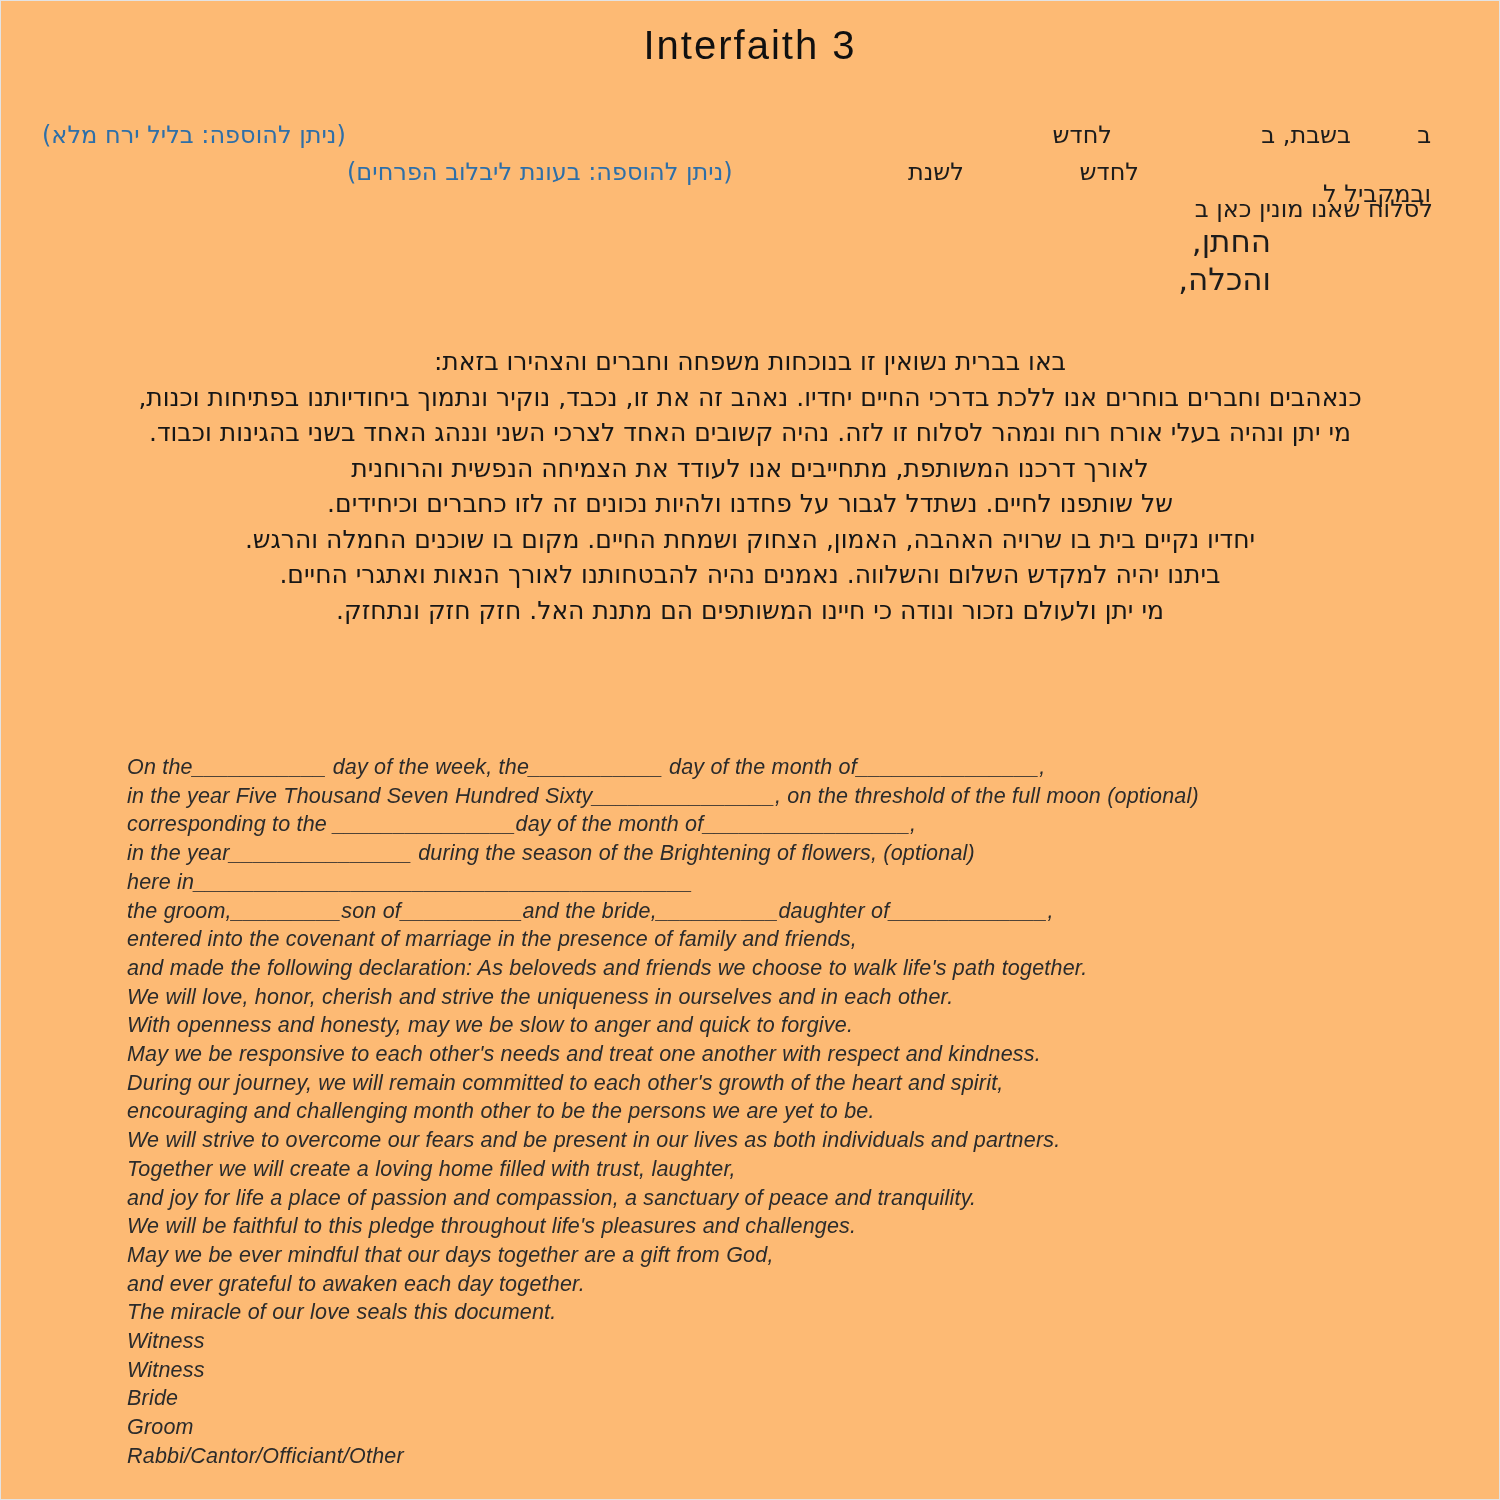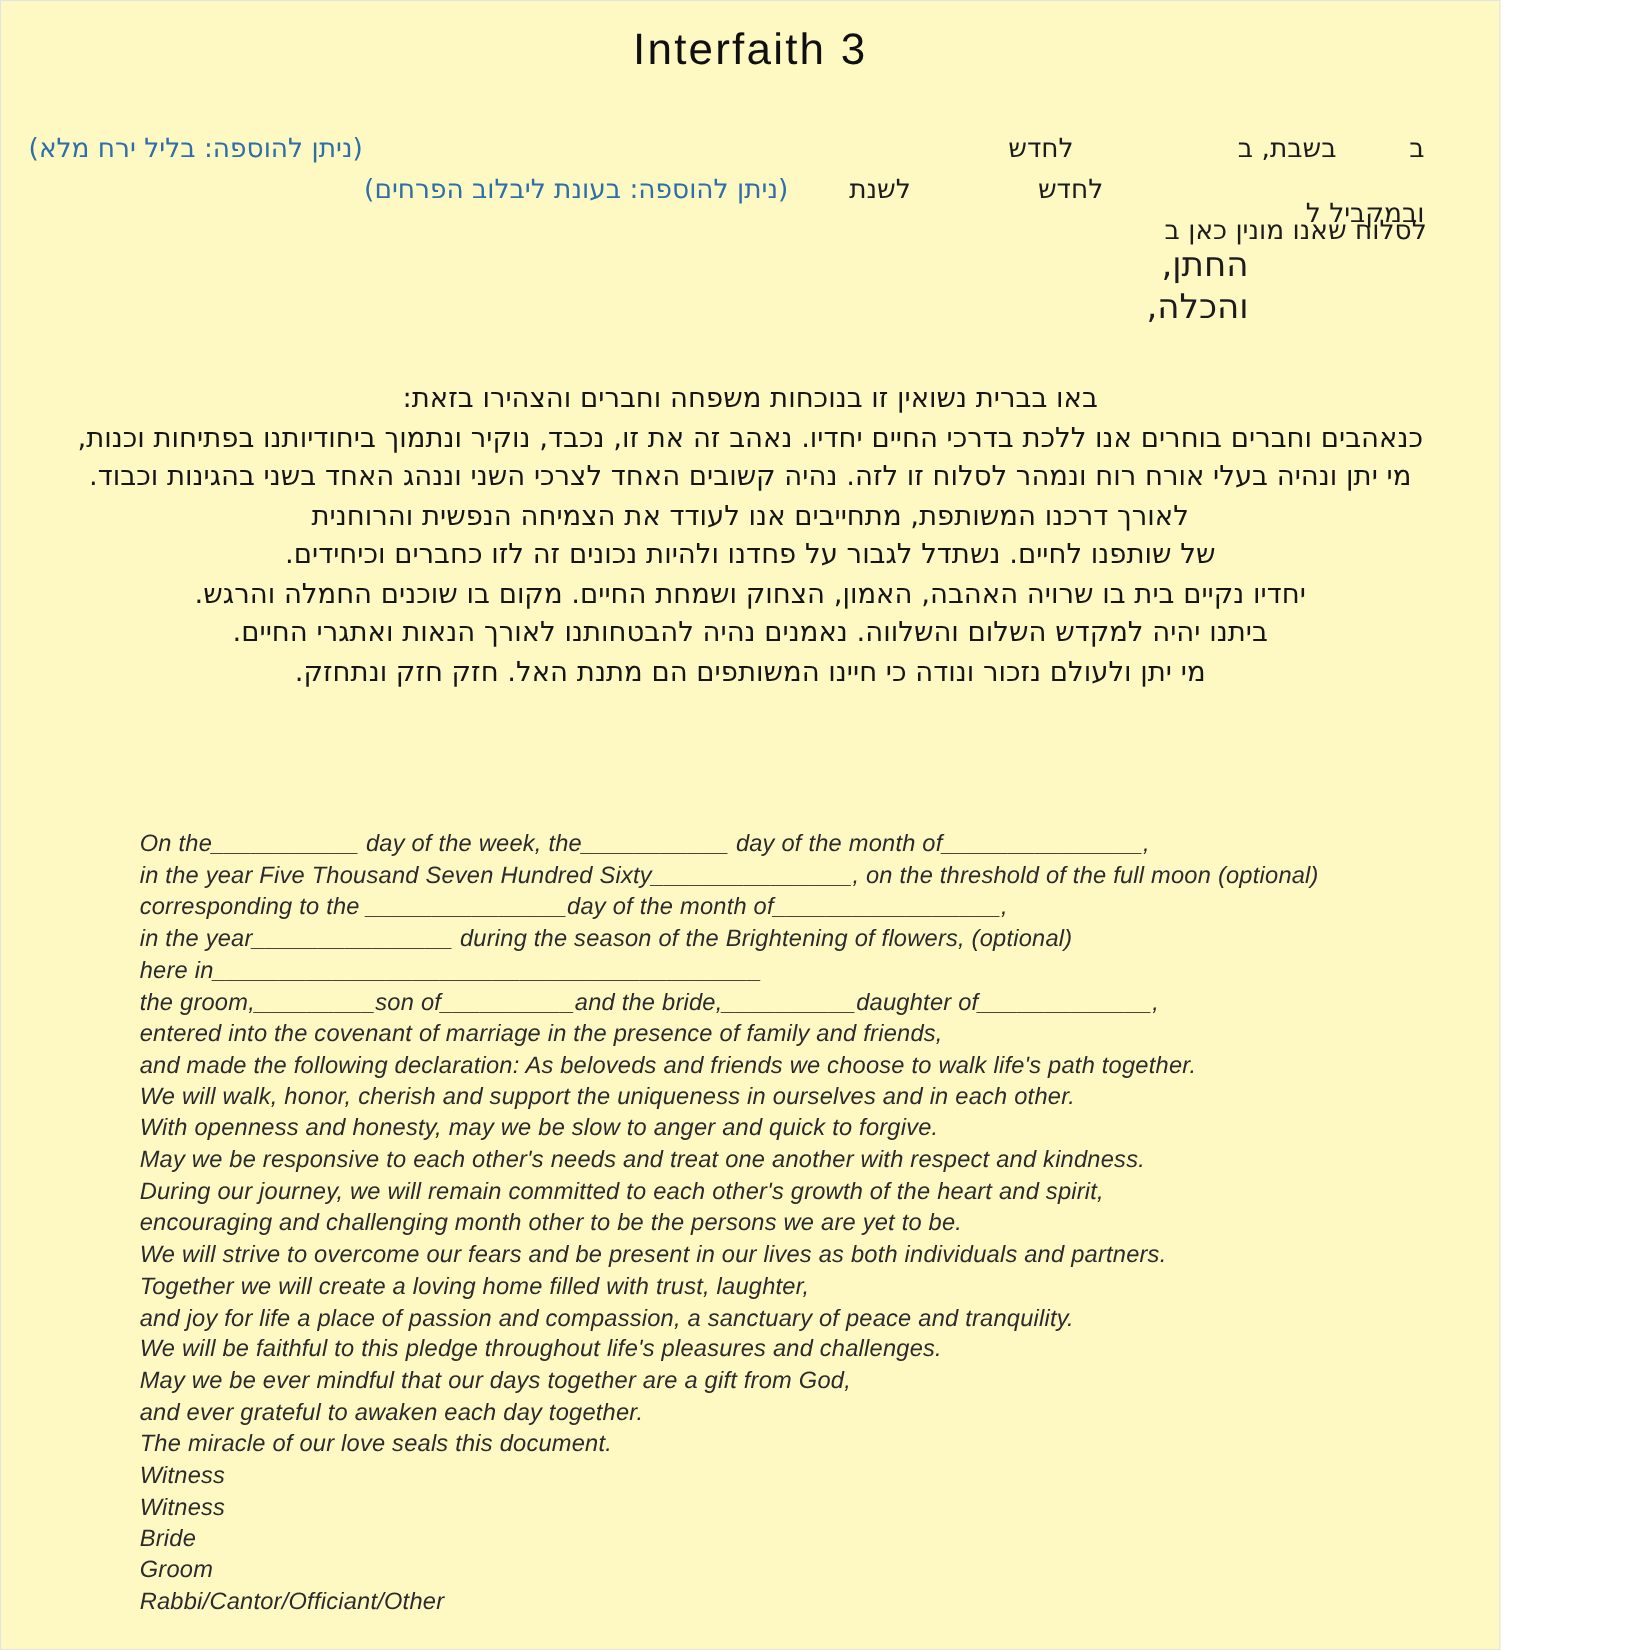--- a/index.html
+++ b/index.html
@@ -1,30 +1,30 @@
 <!DOCTYPE html>
 <html><head>
 <meta charset="utf-8">
 <style>
   html,body{margin:0;padding:0;background:#ffffff;}
   .page{
-    position:relative;width:1364px;height:1500px;background:#fef9c3;
+    position:relative;width:1500px;height:1500px;background:#fdba74;
     box-sizing:border-box;border:1px solid #e3e3e3;overflow:hidden;
     font-family:"Liberation Sans",sans-serif;
   }
   .title{
     position:absolute;top:22px;left:0;width:100%;text-align:center;
     font-size:40px;font-weight:400;letter-spacing:2px;color:#101010;
   }
   .heb{
     position:absolute;direction:rtl;unicode-bidi:isolate;white-space:nowrap;
     font-family:"DejaVu Sans","Liberation Serif",sans-serif;
     font-size:24px;color:#1c1c1c;
   }
-  .heb.blue{color:#2e6fa8;}
+  .heb.blue{color:#2e6fa8;margin-left:16px;}
   .heb.big{font-size:31px;font-weight:500;}
   .heb-par{
     position:absolute;top:299px;left:0;right:0;text-align:center;direction:rtl;
     font-family:"DejaVu Sans","Liberation Serif",sans-serif;
     font-size:25px;line-height:35.5px;color:#161616;margin-top:44px;
   }
   .heb-par .pline{white-space:nowrap;}
   .en-block{
     position:absolute;left:78px;top:752px;
     font-family:"Liberation Sans",sans-serif;font-style:italic;
@@ -67,21 +67,21 @@
 
   <div class="en-block">
     <div class="eline">On the___________ day of the week, the___________ day of the month of_______________,</div>
     <div class="eline">in the year Five Thousand Seven Hundred Sixty_______________, on the threshold of the full moon (optional)</div>
     <div class="eline">corresponding to the _______________day of the month of_________________,</div>
     <div class="eline">in the year_______________ during the season of the Brightening of flowers, (optional)</div>
     <div class="eline">here in_________________________________________</div>
     <div class="eline">the groom,_________son of__________and the bride,__________daughter of_____________,</div>
     <div class="eline">entered into the covenant of marriage in the presence of family and friends,</div>
     <div class="eline">and made the following declaration: As beloveds and friends we choose to walk life's path together.</div>
-    <div class="eline">We will walk, honor, cherish and support the uniqueness in ourselves and in each other.</div>
+    <div class="eline">We will love, honor, cherish and strive the uniqueness in ourselves and in each other.</div>
     <div class="eline">With openness and honesty, may we be slow to anger and quick to forgive.</div>
     <div class="eline">May we be responsive to each other's needs and treat one another with respect and kindness.</div>
     <div class="eline">During our journey, we will remain committed to each other's growth of the heart and spirit,</div>
     <div class="eline">encouraging and challenging month other to be the persons we are yet to be.</div>
     <div class="eline">We will strive to overcome our fears and be present in our lives as both individuals and partners.</div>
     <div class="eline">Together we will create a loving home filled with trust, laughter,</div>
     <div class="eline">and joy for life a place of passion and compassion, a sanctuary of peace and tranquility.</div>
     <div class="eline">We will be faithful to this pledge throughout life's pleasures and challenges.</div>
     <div class="eline">May we be ever mindful that our days together are a gift from God,</div>
     <div class="eline">and ever grateful to awaken each day together.</div>

